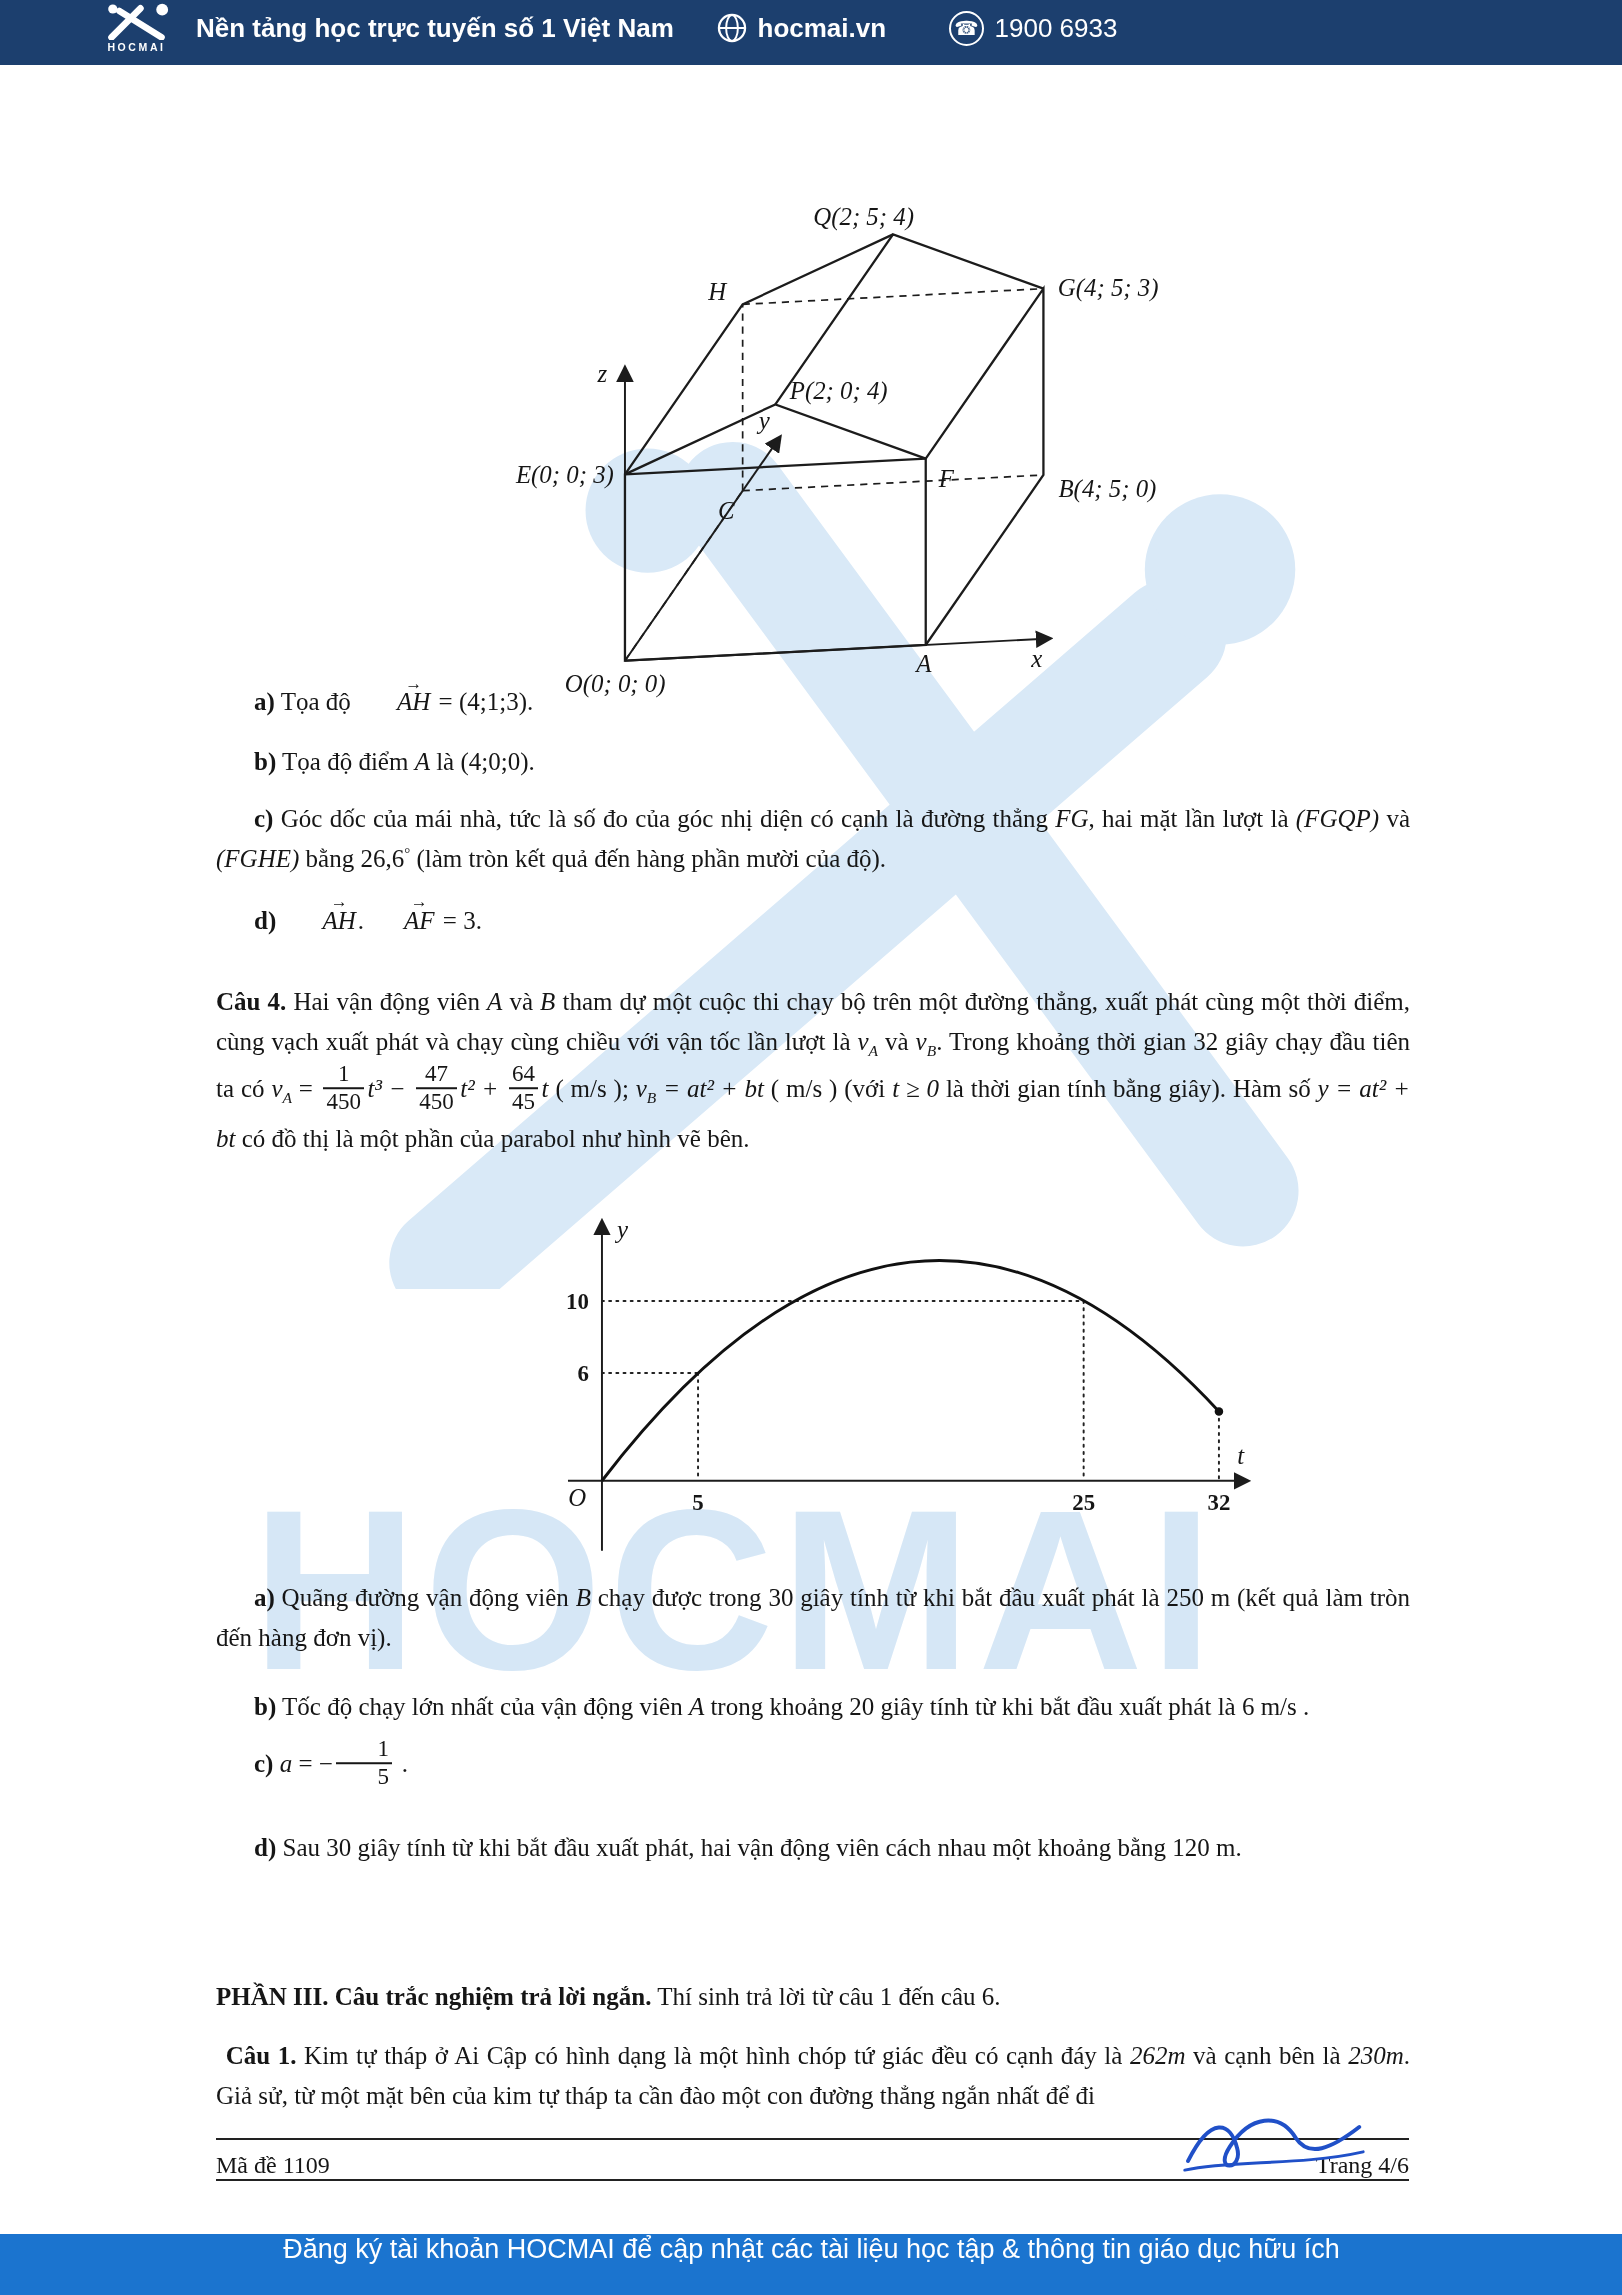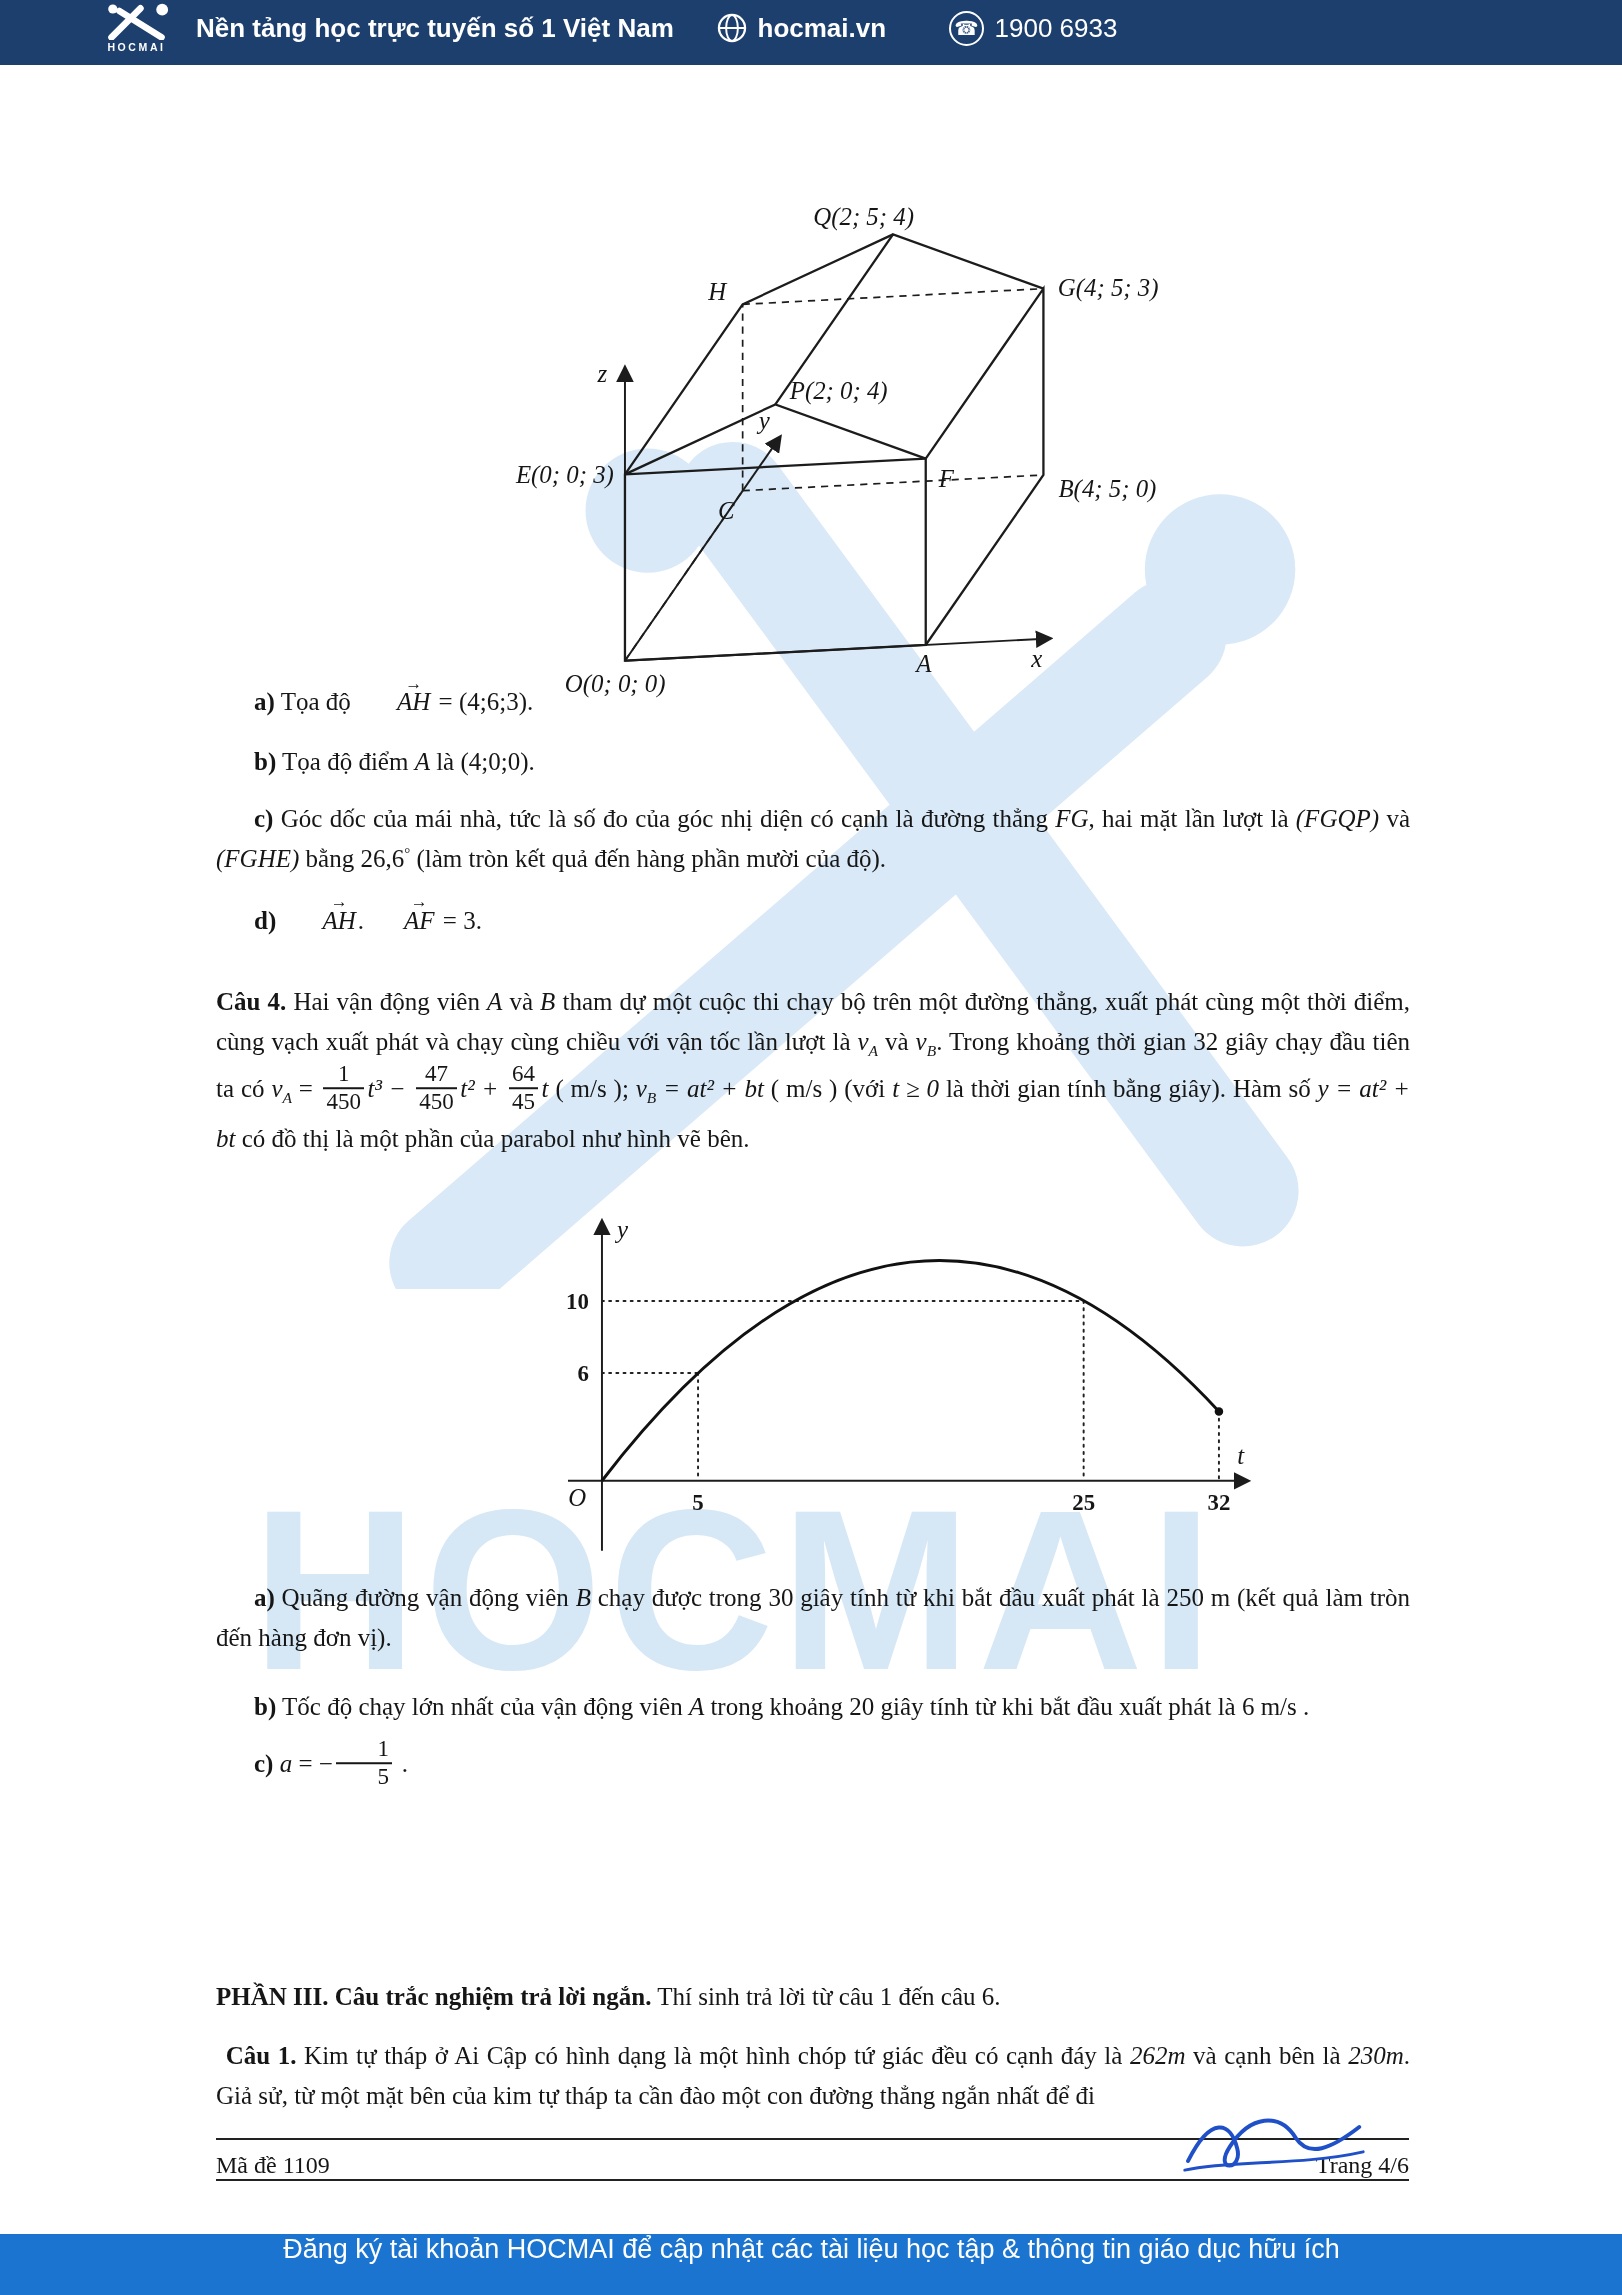--- a/index.html
+++ b/index.html
@@ -131,21 +131,21 @@
       <text class="fig-label" x="240" y="748" text-anchor="middle">O(0; 0; 0)</text>
       <text class="fig-label" x="712" y="718" text-anchor="middle">A</text>
       <text class="fig-label" x="885" y="710" text-anchor="middle">x</text>
       <text class="fig-label" x="468" y="345" text-anchor="middle">y</text>
       <text class="fig-label" x="228" y="274" text-anchor="end">z</text>
     </g>
   </svg>
 
   <section class="sec" id="sec-q3" style="top:682px">
     <p class="para indent" style="margin-bottom:19.6px">
-      <b>a)</b><span> Tọa độ </span><span class="vec"><span class="varrow">→</span><i>AH</i></span><span> = (4;6;3).</span>
+      <b>a)</b><span> Tọa độ </span><span class="vec"><span class="varrow">→</span><i>AH</i></span><span> = (4;1;3).</span>
     </p>
     <p class="para indent" style="margin-bottom:17px">
       <b>b)</b><span> Tọa độ điểm </span><i>A</i><span> là (4;0;0).</span>
     </p>
     <p class="para indent" style="margin-bottom:22px">
       <b>c)</b><span> Góc dốc của mái nhà, tức là số đo của góc nhị diện có cạnh là đường thẳng </span><i>FG</i><span>, hai mặt lần lượt là </span><i>(FGQP)</i><span> và </span><i>(FGHE)</i><span> bằng </span><span>26,6</span><sup>°</sup><span> (làm tròn kết quả đến hàng phần mười của độ).</span>
     </p>
     <p class="para indent">
       <b>d)</b>
       <span class="vec"><span class="varrow">→</span><i>AH</i></span><span>.</span><span class="vec"><span class="varrow">→</span><i>AF</i></span><span> = 3.</span>
@@ -192,20 +192,23 @@
   <section class="sec" id="sec-q4i" style="top:1578px">
     <p class="para indent" style="margin-bottom:29px">
       <b>a)</b><span> Quãng đường vận động viên </span><i>B</i><span> chạy được trong 30 giây tính từ khi bắt đầu xuất phát là 250 m (kết quả làm tròn đến hàng đơn vị).</span>
     </p>
     <p class="para indent" style="">
       <b>b)</b><span> Tốc độ chạy lớn nhất của vận động viên </span><i>A</i><span> trong khoảng 20 giây tính từ khi bắt đầu xuất phát là 6 m/s .</span>
     </p>
     <p class="para indent" style="margin-bottom:34px">
       <b>c)</b><span> </span><i>a</i><span> = −</span><span class="frac"><span class="num">1</span><span class="den">5</span></span><span> .</span>
     </p>
+    <p class="para indent">
+      <b>d)</b><span> Sau 30 giây tính từ khi bắt đầu xuất phát, hai vận động viên cách nhau một khoảng bằng 120 m.</span>
+    </p>
   </section>
 
   <section class="sec" id="sec-p3" style="top:1977px">
     <p class="para">
       <b>PHẦN III. Câu trắc nghiệm trả lời ngắn.</b><span> Thí sinh trả lời từ câu 1 đến câu 6.</span>
     </p>
   </section>
 
   <section class="sec" id="sec-q1" style="top:2036px">
     <p class="para" style="text-indent:9.8px">

